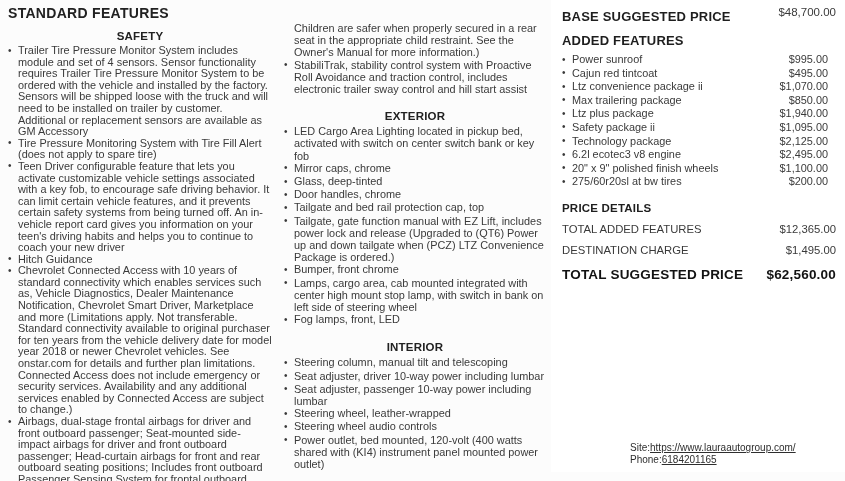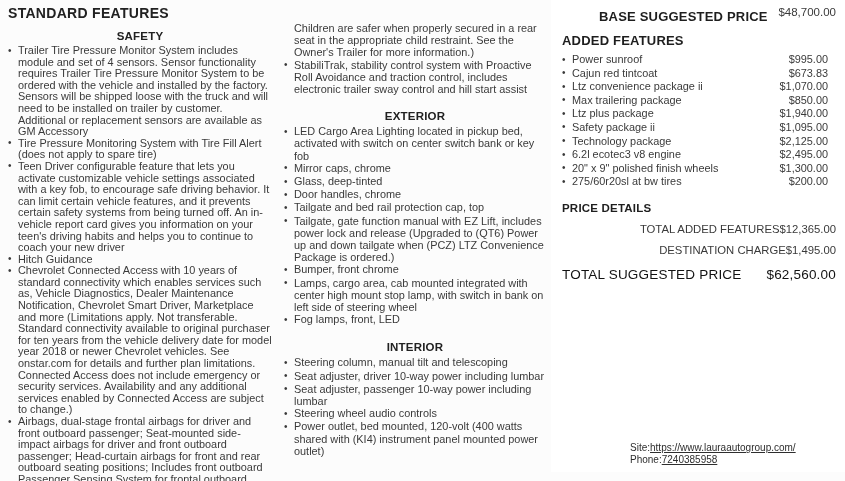--- a/index.html
+++ b/index.html
@@ -42,32 +42,32 @@
   }
 
   
   .panel {
     position: absolute; left: 551px; top: 0;
     width: 294px; height: 472px;
     background: #ffffff;
     padding: 6px 9px 0 11px;
   }
   .base-row { display: flex; justify-content: space-between; align-items: flex-start; }
-  .base-label { font-size: 13px; font-weight: bold; color: #1e1e1e; padding-top: 3px; letter-spacing: 0.2px; margin-left: 37px; }
+  .base-label { font-size: 13px; font-weight: bold; color: #1e1e1e; padding-top: 3px; letter-spacing: 0.2px; }
   .base-value { font-size: 11.5px; color: #3a3a3a; }
   .added-title { font-size: 13px; font-weight: bold; color: #1e1e1e; margin-top: 9px; letter-spacing: 0.2px; }
   ul.prices { list-style: none; margin: 5px 8px 0 0; padding: 0; }
   ul.prices li { display: flex; font-size: 10.9px; line-height: 13.6px; }
   ul.prices .lbl { flex: 1; }
   ul.prices .val { text-align: right; white-space: nowrap; }
   .details-title { font-size: 11.5px; font-weight: bold; color: #1e1e1e; margin-top: 13px; letter-spacing: 0.2px; }
-  .detail-row { display: flex; justify-content: flex-end; font-size: 11.3px; margin-top: 9px; }
+  .detail-row { display: flex; justify-content: space-between; font-size: 11.3px; margin-top: 9px; }
   .total-row {
     display: flex; justify-content: space-between;
-    font-size: 13.5px; font-weight: normal; color: #121212;
+    font-size: 13.5px; font-weight: bold; color: #121212;
     margin-top: 11px; letter-spacing: 0.2px;
   }
   .panel-footer {
     position: absolute; left: 79px; top: 442px;
     font-size: 10px; line-height: 12px; color: #2e2e2e;
   }
   .panel-footer a { color: #2e2e2e; text-decoration: underline; cursor: pointer; }
 </style>
 </head>
 <body>
@@ -105,21 +105,21 @@
         </li>
 
         <li>
           <span class="blt"></span>
           <span class="txt">Airbags, dual-stage frontal airbags for driver and front outboard passenger; Seat-mounted side-impact airbags for driver and front outboard passenger; Head-curtain airbags for front and rear outboard seating positions; Includes front outboard Passenger Sensing System for frontal outboard passenger airbag (Always use seat belts and child restraints</span>
         </li>
       </ul>
   </div>
 
   <div class="col col-mid">
-    <p class="cont-para">Children are safer when properly secured in a rear seat in the appropriate child restraint. See the Owner's Trailer for more information.)</p>
+    <p class="cont-para">Children are safer when properly secured in a rear seat in the appropriate child restraint. See the Owner's Manual for more information.)</p>
     <ul class="feat">
 
         <li>
           <span class="blt"></span>
           <span class="txt">StabiliTrak, stability control system with Proactive Roll Avoidance and traction control, includes electronic trailer sway control and hill start assist</span>
         </li>
       </ul>
 
     <h2 class="sec-title sec-gap">EXTERIOR</h2>
     <ul class="feat">
@@ -183,20 +183,24 @@
           <span class="blt"></span>
           <span class="txt">Seat adjuster, driver 10-way power including lumbar</span>
         </li>
 
         <li>
           <span class="blt"></span>
           <span class="txt">Seat adjuster, passenger 10-way power including lumbar</span>
         </li>
 
 
+        <li>
+          <span class="blt"></span>
+          <span class="txt">Steering wheel, leather-wrapped</span>
+        </li>
 
         <li>
           <span class="blt"></span>
           <span class="txt">Steering wheel audio controls</span>
         </li>
 
         <li>
           <span class="blt"></span>
           <span class="txt">Power outlet, bed mounted, 120-volt (400 watts shared with (KI4) instrument panel mounted power outlet)</span>
         </li>
@@ -215,21 +219,21 @@
 
         <li>
           <span class="blt"></span>
           <span class="lbl">Power sunroof</span>
           <span class="val">$995.00</span>
         </li>
 
         <li>
           <span class="blt"></span>
           <span class="lbl">Cajun red tintcoat</span>
-          <span class="val">$673.83</span>
+          <span class="val">$495.00</span>
         </li>
 
         <li>
           <span class="blt"></span>
           <span class="lbl">Ltz convenience package ii</span>
           <span class="val">$1,070.00</span>
         </li>
 
         <li>
           <span class="blt"></span>
@@ -257,21 +261,21 @@
 
         <li>
           <span class="blt"></span>
           <span class="lbl">6.2l ecotec3 v8 engine</span>
           <span class="val">$2,495.00</span>
         </li>
 
         <li>
           <span class="blt"></span>
           <span class="lbl">20" x 9" polished finish wheels</span>
-          <span class="val">$1,300.00</span>
+          <span class="val">$1,100.00</span>
         </li>
 
         <li>
           <span class="blt"></span>
           <span class="lbl">275/60r20sl at bw tires</span>
           <span class="val">$200.00</span>
         </li>
       </ul>
 
     <div class="details-title">PRICE DETAILS</div>
@@ -284,17 +288,17 @@
       <span>$1,495.00</span>
     </div>
 
     <div class="total-row">
       <span>TOTAL SUGGESTED PRICE</span>
       <span>$62,560.00</span>
     </div>
 
     <div class="panel-footer">
       <div><span>Site:</span><a>https://www.lauraautogroup.com/</a></div>
-      <div><span>Phone:</span><a>7240385958</a></div>
+      <div><span>Phone:</span><a>6184201165</a></div>
     </div>
   </div>
 
 </div>
 
 </body></html>

